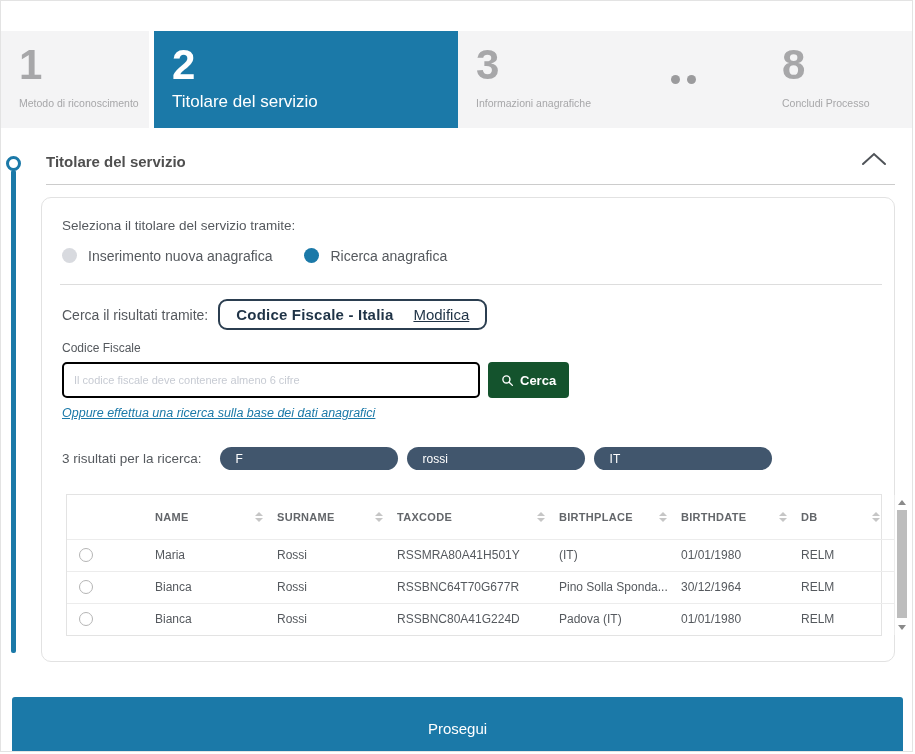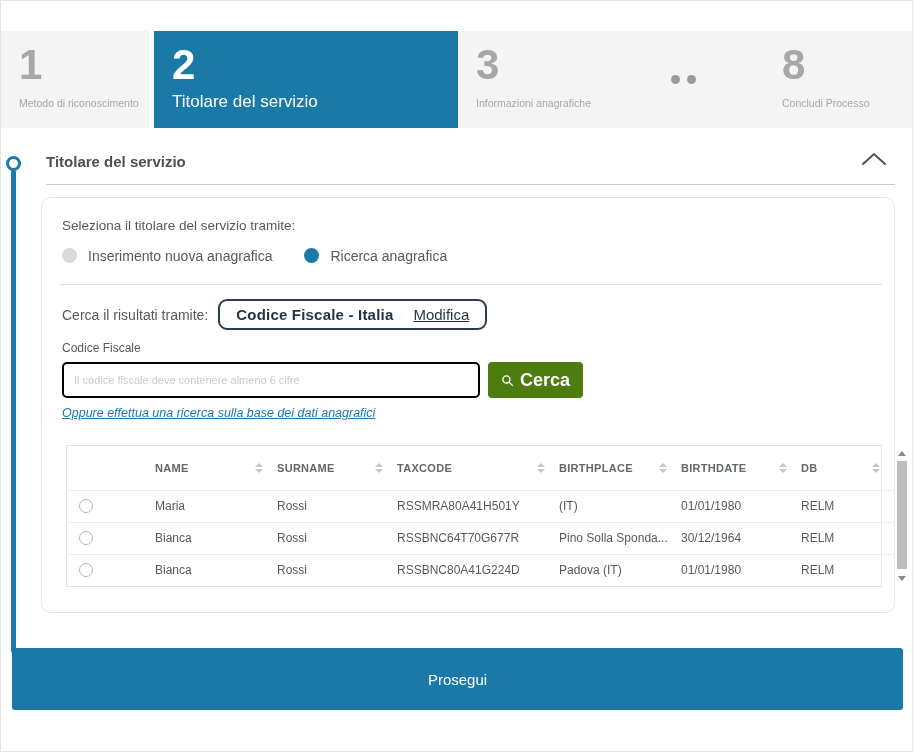--- a/index.html
+++ b/index.html
@@ -46,22 +46,22 @@
   .method-box { margin-left:10px; border:2px solid #2b3e50; border-radius:9px; padding:5px 16px;
                 display:flex; align-items:baseline; cursor:pointer; background:#fff; }
   .method-name { font-size:15px; font-weight:bold; color:#1f3346; letter-spacing:.2px; }
   .modify-link { font-size:15px; color:#1f3346; text-decoration:underline; margin-left:20px; cursor:pointer; }
 
   .cf-label { font-size:12px; margin-top:11px; margin-left:2px; }
   .input-row { display:flex; align-items:center; margin-top:7px; margin-left:2px; }
   .cf-input { width:418px; height:36px; border:2px solid #000000; border-radius:5px; padding:0 10px;
               font-size:11px; color:#555; font-family:inherit; outline:none; }
   .cf-input::placeholder { color:#c7cbd3; }
-  .search-btn { margin-left:8px; height:36px; padding:0 13px; background:#4d7c0f; border:none; border-radius:4px;
-                color:#fff; font-size:18px; font-weight:bold; display:flex; align-items:center; gap:6px;
+  .search-btn { margin-left:8px; height:36px; padding:0 13px; background:#14532d; border:none; border-radius:4px;
+                color:#fff; font-size:13px; font-weight:bold; display:flex; align-items:center; gap:6px;
                 cursor:pointer; font-family:inherit; }
   .alt-link { display:inline-block; margin-top:8px; margin-left:2px; font-size:12.5px; font-style:italic;
               color:#1b79a8; text-decoration:underline; cursor:pointer; }
 
   .results-row { display:flex; align-items:center; margin-top:26px; margin-left:2px; }
   .results-label { font-size:13.5px; }
   .pills { display:flex; gap:9px; margin-left:18px; }
   .pill { width:178px; height:23px; border-radius:12px; background:#41566d; color:#fff; font-size:12px;
           display:flex; align-items:center; padding-left:16px; }
 
@@ -170,20 +170,28 @@
             <circle cx="10" cy="10" r="6.5"></circle>
               <line x1="15.5" y1="15.5" x2="21" y2="21"></line>
           </svg>
         </span>
         <span>Cerca</span>
       </button>
     </div>
 
     <a class="alt-link">Oppure effettua una ricerca sulla base dei dati anagrafici</a>
 
+    <div class="results-row">
+      <span class="results-label">3 risultati per la ricerca:</span>
+      <div class="pills">
+        <div class="pill">F</div>
+        <div class="pill">rossi</div>
+        <div class="pill">IT</div>
+      </div>
+    </div>
 
     <div class="table-wrap">
       <table>
         <colgroup>
           <col class="c-radio">
             <col class="c-name">
             <col class="c-sur">
             <col class="c-tax">
           <col class="c-bp">
             <col class="c-bd">

